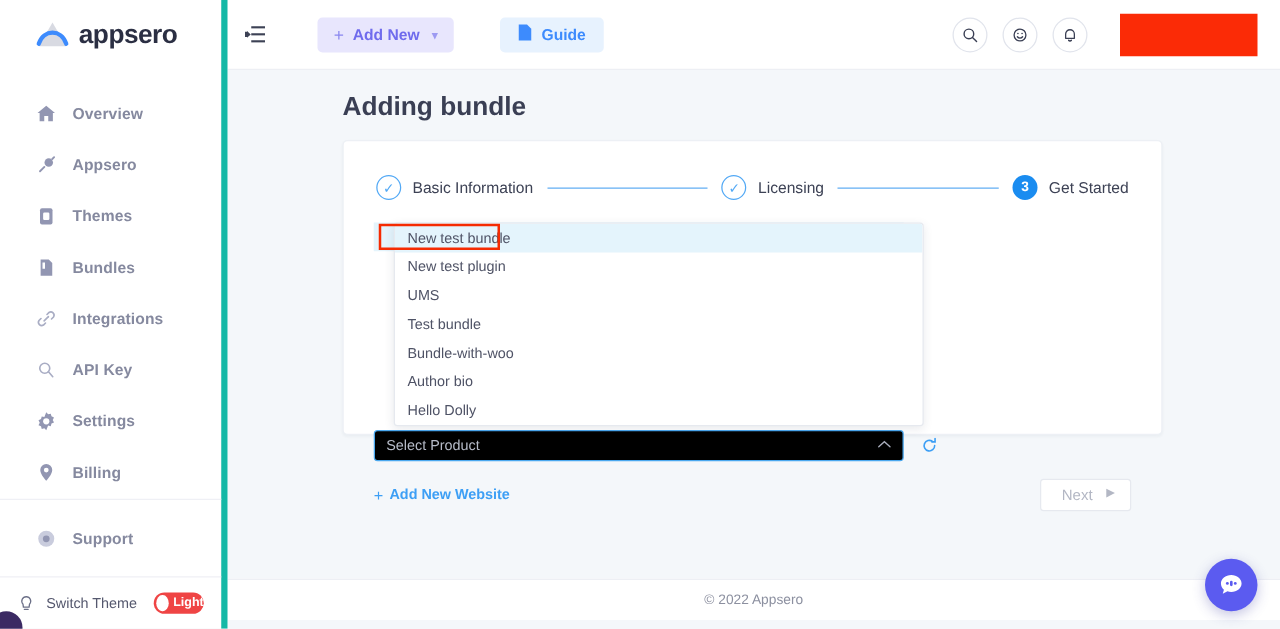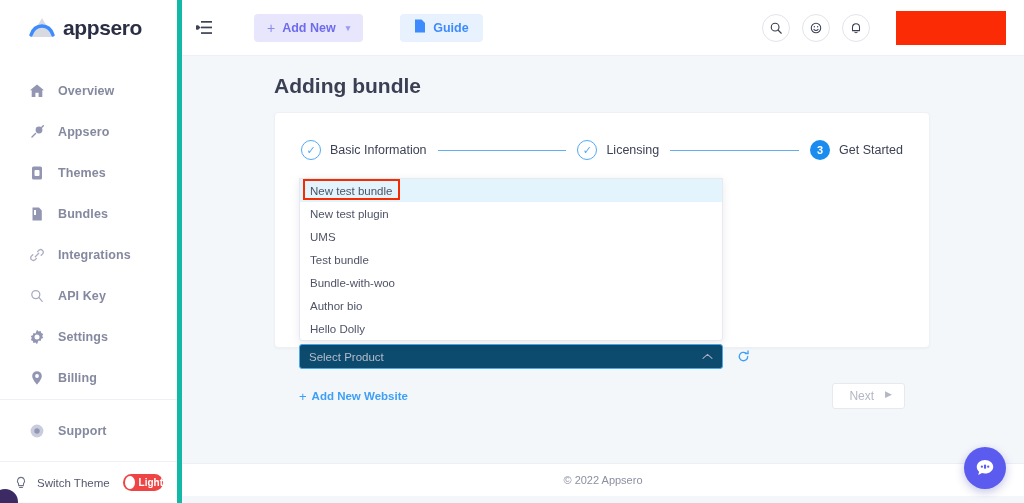--- a/index.html
+++ b/index.html
@@ -93,40 +93,40 @@
     width: 20px; height: 20px; border-radius: 50%; background: #1a8cf0;
     display: flex; align-items: center; justify-content: center; color: #fff;
     font-size: 11px; font-weight: bold;
   }
   .step-label { font-size: 12.5px; color: #3d4255; white-space: nowrap; }
   .step-line { flex: 1; height: 1px; background: #63aef3; margin: 0 11px; }
 
   .form-area { position: relative; margin-top: 18px; height: 118px; }
 
   .dropdown-panel {
-    position: absolute; left: 0; top: 0; width: 424px; background: #fff;
+    position: absolute; left: 16px; top: 0; width: 424px; background: #fff;
     border: 1px solid #e6e9ef; border-radius: 3px;
     box-shadow: 0 2px 8px rgba(40,50,80,.10); overflow: hidden; z-index: 3;
   }
   .dd-item { height: 23px; display: flex; align-items: center; padding-left: 10px;
              font-size: 11.5px; color: #4f5366; cursor: pointer; }
   .dd-item.sel { background: #e4f4fc; }
   .dd-highlight-row {
     position: absolute; left: 0; top: 0; width: 424px; height: 23px;
     background: #e4f4fc; z-index: 2;
   }
   .redbox {
     position: absolute; left: 4px; top: 1px; width: 97px; height: 21px;
     border: 2.5px solid #f52b02; z-index: 6; pointer-events: none;
   }
 
   .select-row { position: absolute; left: 0; top: 166px; display: flex; align-items: center; gap: 14px; width: 100%; }
   .select-box {
     width: 424px; height: 25px; border: 1px solid #4aa8ef; border-radius: 3px;
-    display: flex; align-items: center; padding: 0 9px; background: #0c4a6e; cursor: text;
+    display: flex; align-items: center; padding: 0 9px; background: #000000; cursor: text;
   }
   .select-placeholder { font-size: 11.5px; color: #b7bcc9; flex: 1; }
   .chev-up { font-size: 10px; color: #a8acbb; }
   .refresh-ic { color: #3d9ff5; display: flex; align-items: center; cursor: pointer; }
 
   .bottom-row {
     position: absolute; left: 0; top: 205px; width: 100%;
     display: flex; align-items: center; justify-content: space-between;
   }
   .add-website { font-size: 11.5px; color: #3d9ff5; font-weight: bold; cursor: pointer; display: flex; align-items: center; gap: 5px; }

